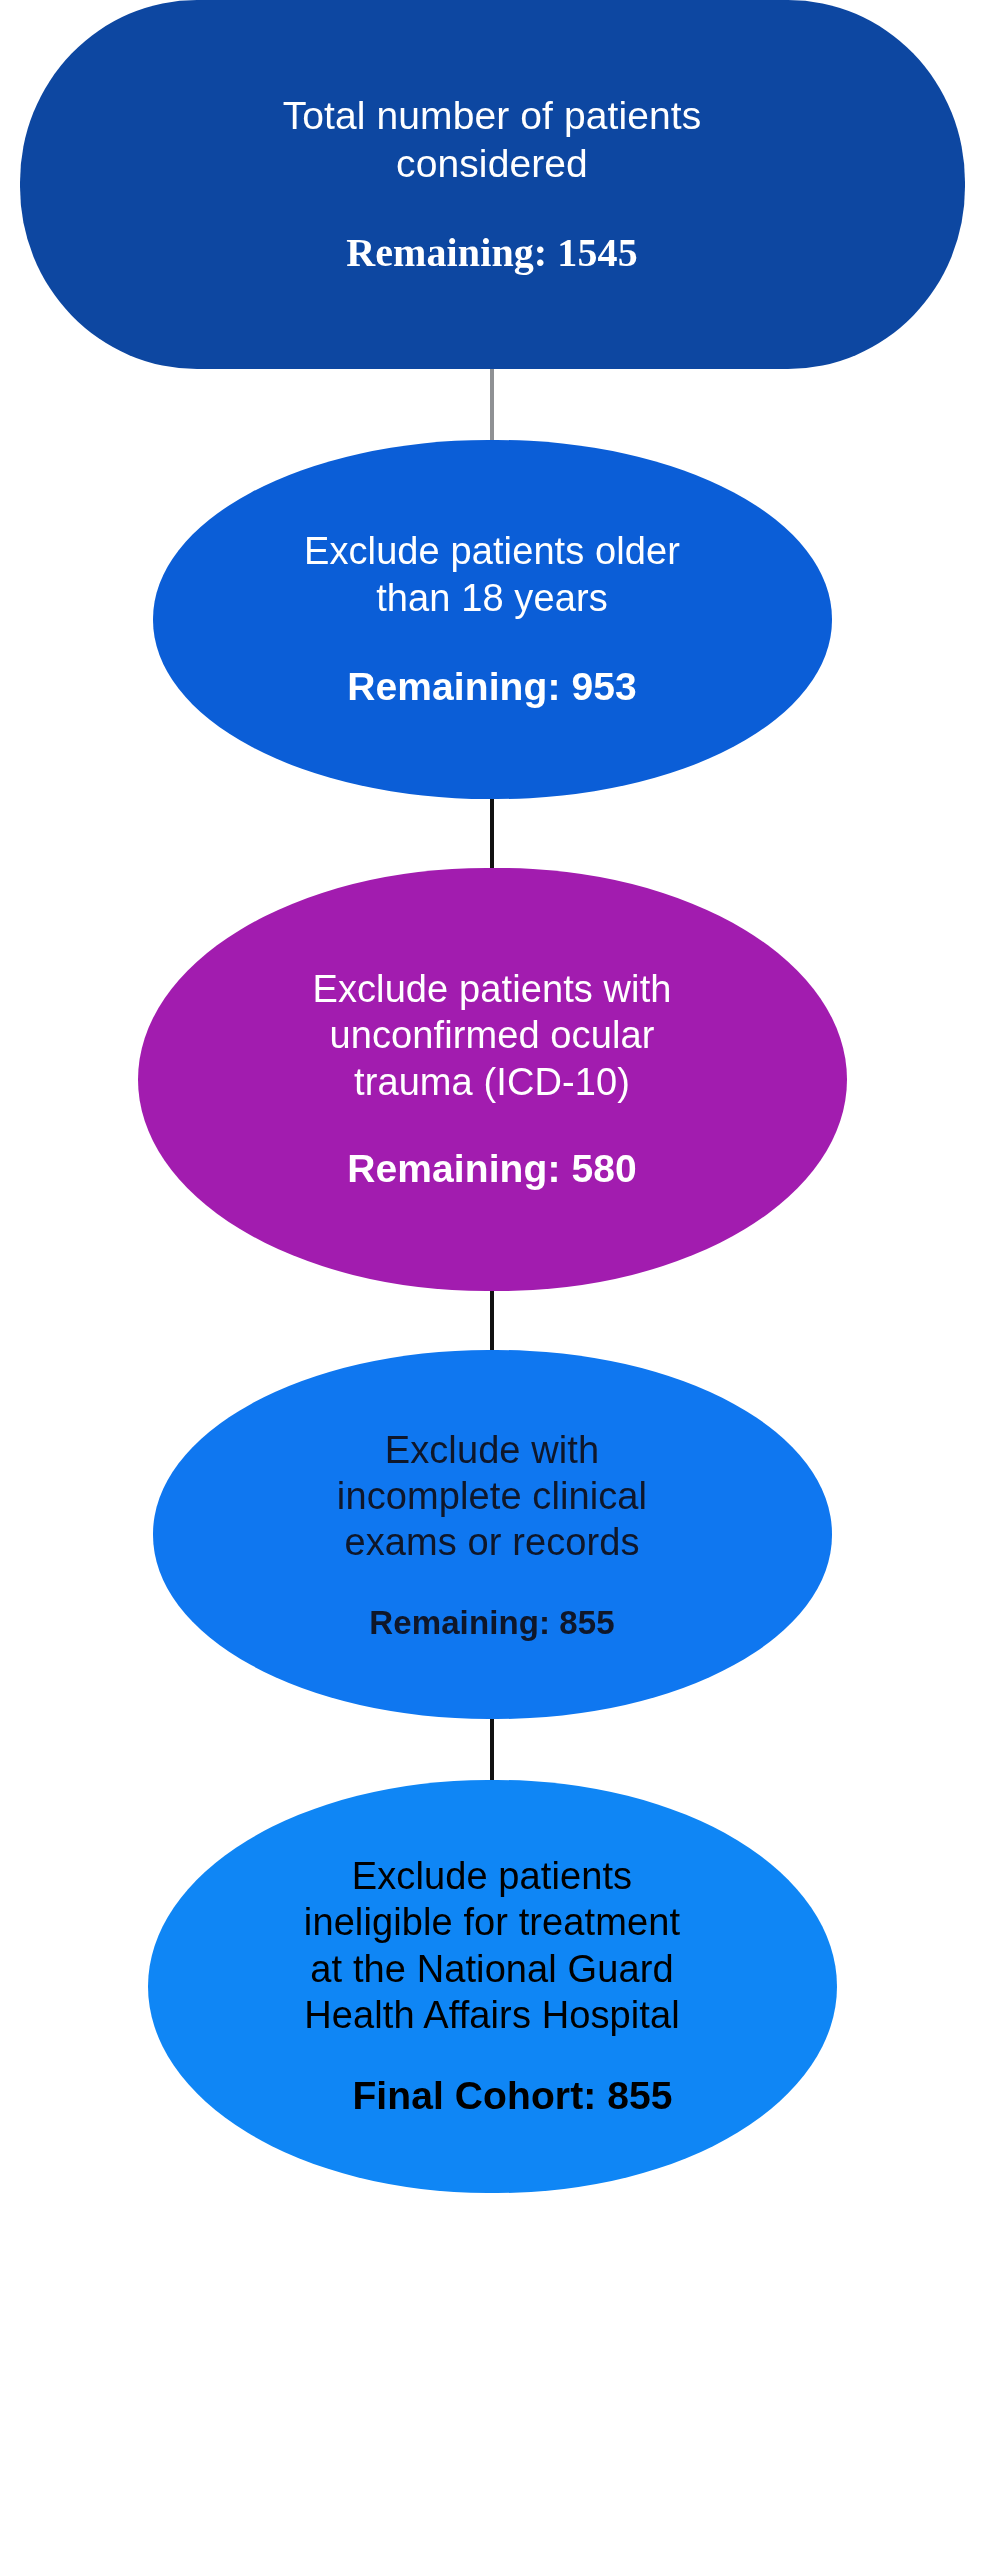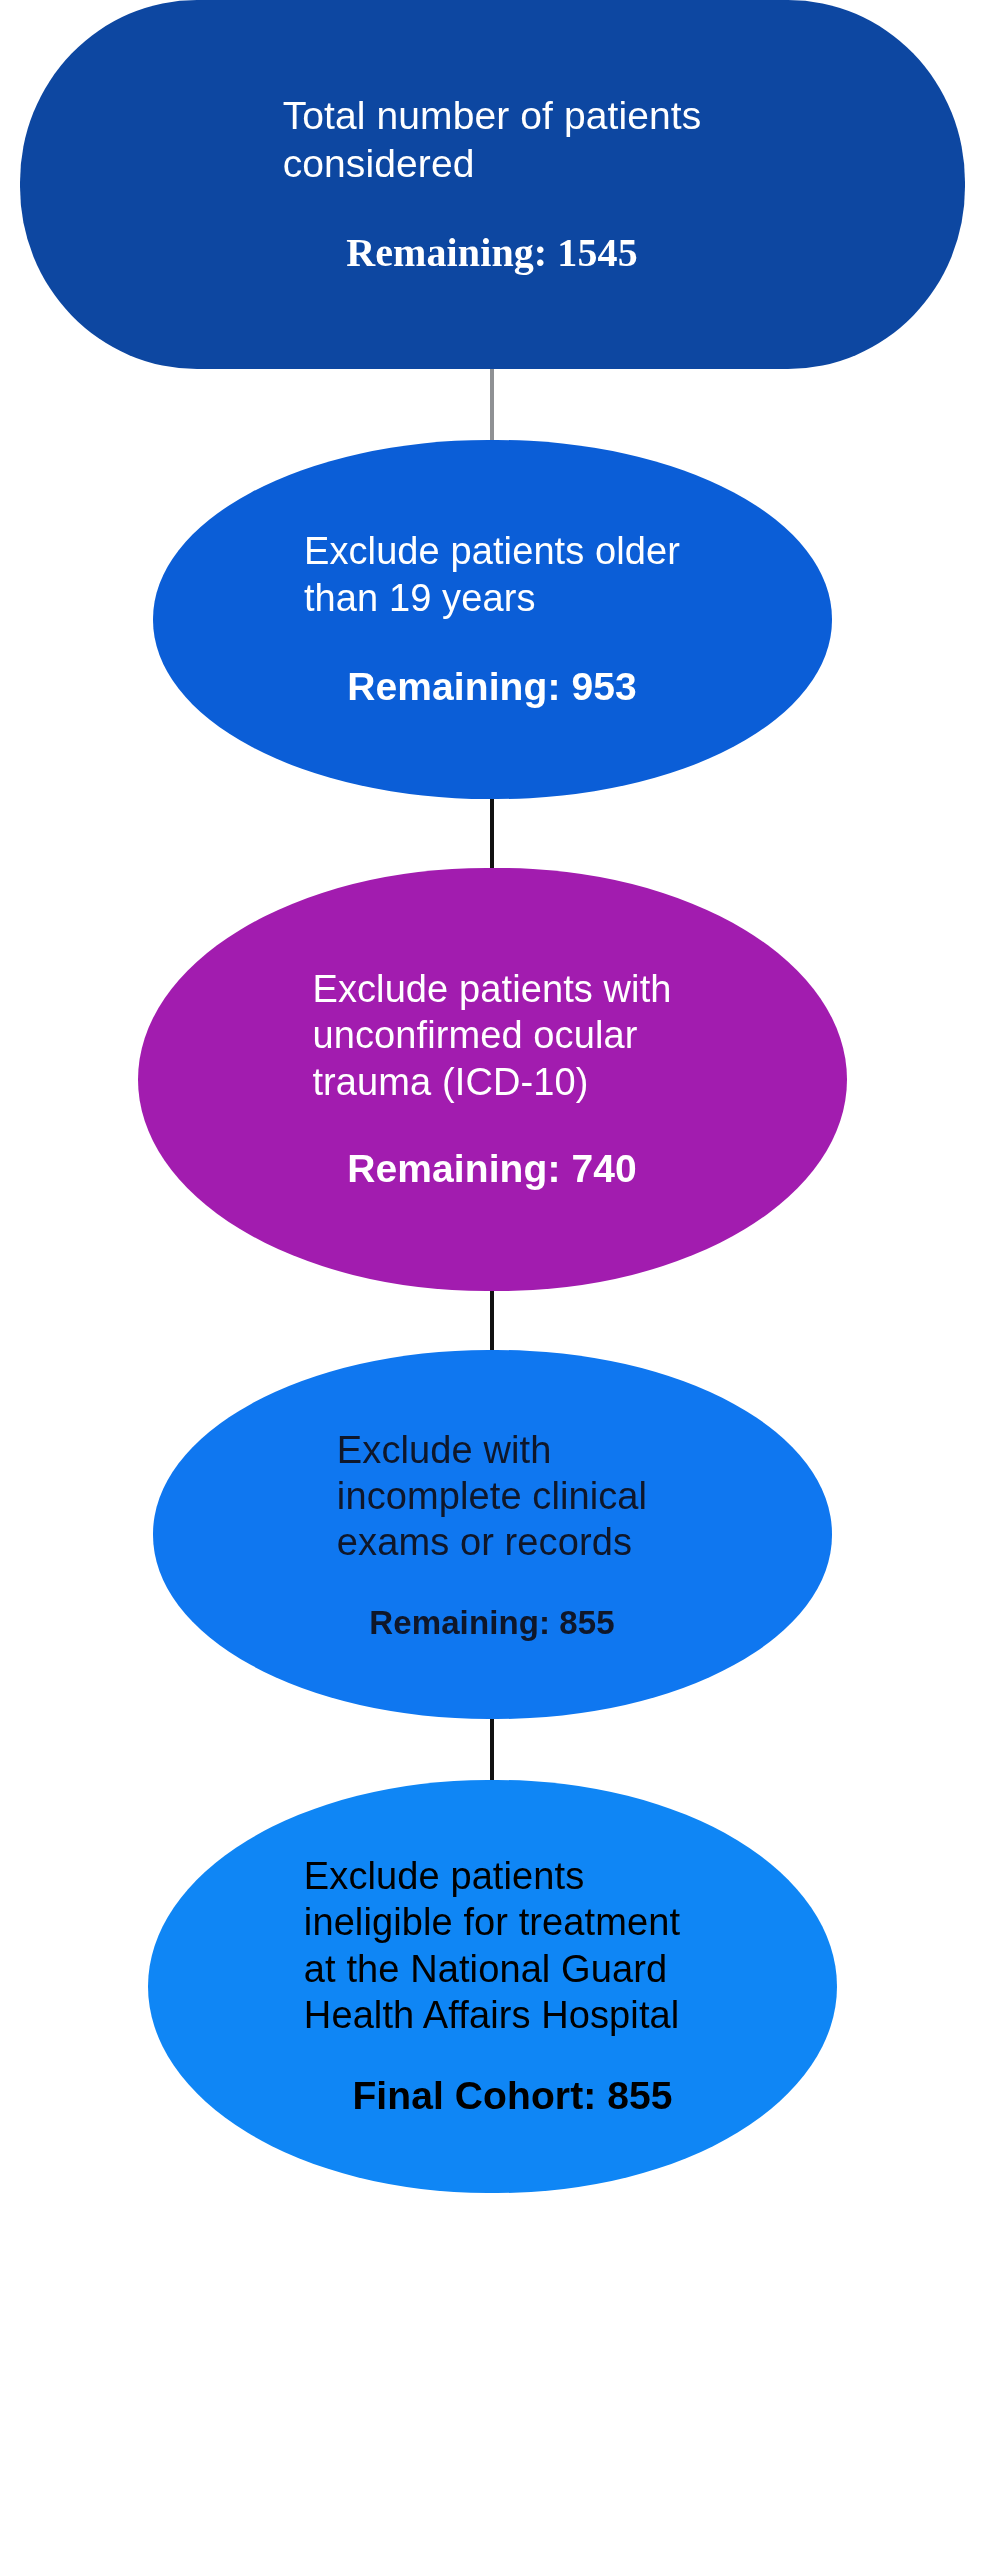--- a/index.html
+++ b/index.html
@@ -30,21 +30,21 @@
     align-items: center;
   }
   
   .node {
     position: relative;
     box-sizing: border-box;
     display: flex;
     flex-direction: column;
     align-items: center;
     justify-content: center;
-    text-align: left;
+    text-align: center;
     color: #ffffff;
     border-radius: 50% / 50%;
     padding: 0 69px;
   }
   .node-title {
     font-weight: 400;
     line-height: 1.22;
     letter-spacing: 0.1px;
     white-space: pre-line;
   }
@@ -115,31 +115,31 @@
     <div class="node node-0" style="background: rgb(13, 71, 161); color: rgb(255, 255, 255);">
       <div class="node-title">Total number of patients
 considered</div>
       <div class="node-count">Remaining: 1545</div>
     </div>
 
     <div class="connector connector-0" style="background: rgb(143, 145, 148);"></div>
 
     <div class="node node-1" style="background: rgb(11, 94, 215); color: rgb(255, 255, 255);">
       <div class="node-title">Exclude patients older
-than 19 years</div>
+than 18 years</div>
       <div class="node-count">Remaining: 953</div>
     </div>
 
     <div class="connector connector-1" style="background: rgb(17, 17, 17);"></div>
 
     <div class="node node-2" style="background: #a21caf; color: rgb(255, 255, 255);">
       <div class="node-title">Exclude patients with
 unconfirmed ocular
 trauma (ICD-10)</div>
-      <div class="node-count">Remaining: 740</div>
+      <div class="node-count">Remaining: 580</div>
     </div>
 
     <div class="connector connector-2" style="background: rgb(17, 17, 17);"></div>
 
     <div class="node node-3" style="background: rgb(15, 119, 240); color: #0f172a;">
       <div class="node-title">Exclude with
 incomplete clinical
 exams or records</div>
       <div class="node-count">Remaining: 855</div>
     </div>

